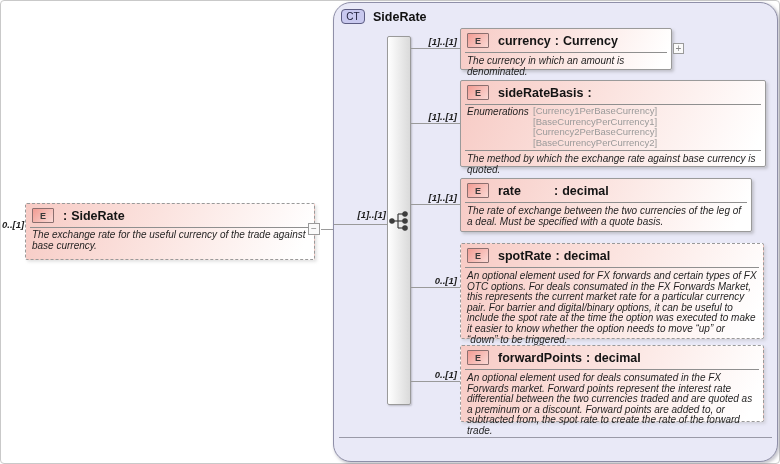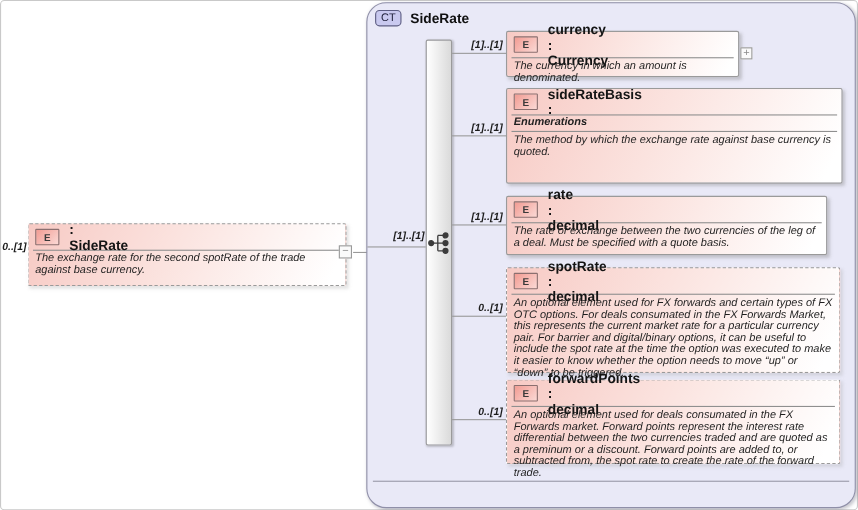--- a/index.html
+++ b/index.html
@@ -9,21 +9,21 @@
 
   
   .card{position:absolute;box-sizing:border-box;border:1px solid #9a9a9a;border-radius:2px;
         background:linear-gradient(115deg,#f7cac4 0%,#fbe3df 45%,#ffffff 95%);
         box-shadow:2px 2px 3px rgba(120,120,120,.35);}
   .card.dashed{border-style:dashed;box-shadow:2px 2px 3px rgba(150,150,150,.25);}
   .titlerow{display:flex;align-items:center;height:23px;padding-left:6px;}
   .ebadge{width:20px;height:13px;flex:0 0 20px;border:1px solid #8b6f6f;border-radius:1px;
           background:linear-gradient(135deg,#f29c93,#fbd9d5);
           font-size:9px;font-weight:bold;color:#3a3a3a;display:flex;align-items:center;justify-content:center;}
-  .etitle{margin-left:9px;font-size:12.5px;font-weight:bold;color:#141414;white-space:pre;display:flex;flex-direction:column;}
+  .etitle{margin-left:9px;font-size:12.5px;font-weight:bold;color:#141414;white-space:pre;display:flex;}
   .el-name{margin-right:4px;}
   .el-colon{margin-right:4px;}
   .sep{height:1px;background:#8f8f8f;margin:0 4px;}
   .desc{font-style:italic;font-size:10px;line-height:10.8px;color:#1f1f1f;padding:3px 6px 2px 6px;}
   .card-label{position:absolute;font-size:9.5px;font-style:italic;font-weight:bold;color:#1c1c1c;}
   .hline{position:absolute;height:1px;background:#9a9a9a;}
   .togglebox{position:absolute;width:12px;height:12px;box-sizing:border-box;border:1px solid #9a9a9a;
              background:#fafafa;color:#8a8a8a;font-size:10px;line-height:10px;text-align:center;}
 
   
@@ -48,37 +48,37 @@
 
   
   .card.c-currency{left:460px;top:28px;width:212px;height:42px;}
   .card.c-basis{left:460px;top:80px;width:306px;height:87px;}
   .card.c-rate{left:460px;top:178px;width:292px;height:54px;}
   .card.c-rate .el-name{min-width:52px;}
   .card.c-spot{left:460px;top:243px;width:304px;height:96px;}
   .card.c-fwd{left:460px;top:345px;width:304px;height:77px;}
   .card.c-fwd .desc,.card.c-spot .desc{line-height:10.6px;}
 
-  .enumrow{display:flex;padding:1px 6px 2px 6px;font-weight:bold;}
+  .enumrow{display:flex;padding:1px 6px 2px 6px;}
   .enumlabel{font-style:italic;font-size:10px;color:#1f1f1f;width:66px;flex:0 0 66px;}
   .enumvals{font-size:9.5px;line-height:10.5px;color:#9a9a9a;}
 </style>
 </head>
 <body>
 
 <div class="frame"></div>
 
 <div class="card-label left-card-label">0..[1]</div>
 <div class="card dashed left-card">
   <div class="titlerow">
     <span class="ebadge">E</span>
     <span class="etitle"><span class="el-colon">:</span><span>SideRate</span></span>
   </div>
   <div class="sep"></div>
-  <div class="desc">The exchange rate for the second spotRate of the trade against base currency.</div>
+  <div class="desc">The exchange rate for the useful currency of the trade against base currency.</div>
 </div>
 <div class="hline" style="left:321px;top:229px;width:13px;"></div>
 <div class="togglebox" style="left:308px;top:223px;">−</div>
 
 <div class="ct">
   <div class="ct-badge">CT</div>
   <div class="ct-title">SideRate</div>
 
   <div class="hline" style="left:0;top:221px;width:53px;"></div>
   <div class="card-label" style="left:12px;top:206px;width:40px;text-align:right;">[1]..[1]</div>
@@ -123,20 +123,26 @@
 <div class="togglebox" style="left:673px;top:43px;width:11px;height:11px;line-height:9px;">+</div>
 
 <div class="card c-basis">
   <div class="titlerow">
     <span class="ebadge">E</span>
     <span class="etitle"><span class="el-name">sideRateBasis</span><span class="el-colon">:</span></span>
   </div>
   <div class="sep"></div>
   <div class="enumrow">
     <span class="enumlabel">Enumerations</span>
+    <span class="enumvals">
+      <div>[Currency1PerBaseCurrency]</div>
+      <div>[BaseCurrencyPerCurrency1]</div>
+      <div>[Currency2PerBaseCurrency]</div>
+      <div>[BaseCurrencyPerCurrency2]</div>
+    </span>
   </div>
   <div class="sep"></div>
   <div class="desc">The method by which the exchange rate against base currency is quoted.</div>
 </div>
 
 <div class="card c-rate">
   <div class="titlerow">
     <span class="ebadge">E</span>
     <span class="etitle"><span class="el-name">rate</span><span class="el-colon">:</span><span>decimal</span></span>
   </div>

